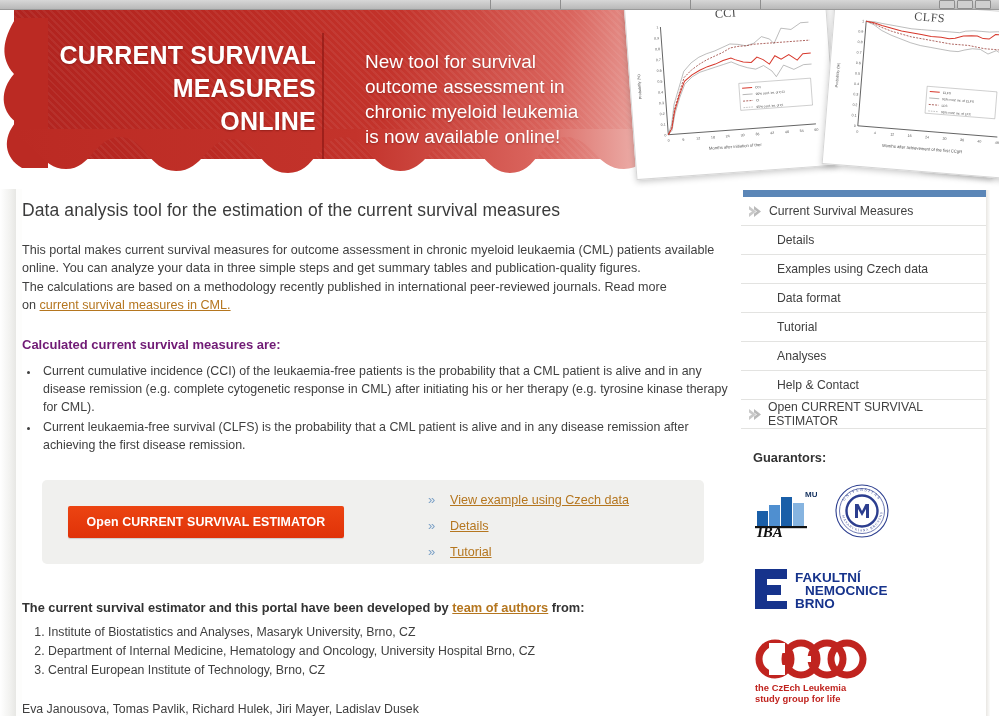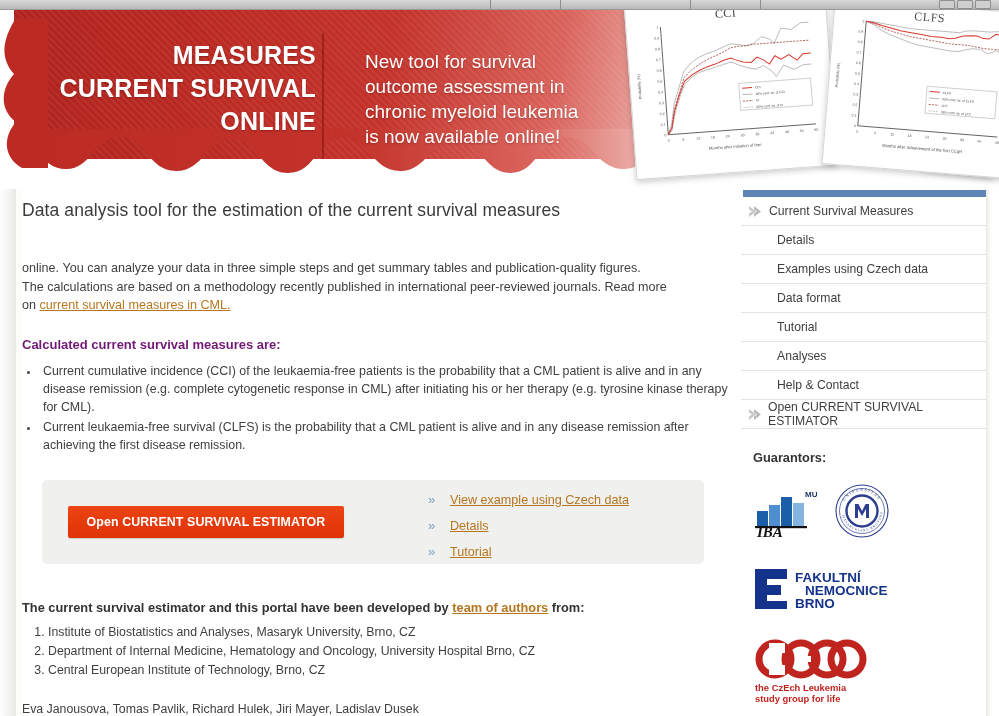--- a/index.html
+++ b/index.html
@@ -142,22 +142,22 @@
           C642,6 638,40 610,40 C582,40 578,8 552,8
           C526,8 524,44 496,44 C470,44 466,10 442,10
           C416,10 414,42 386,42 C358,42 354,8 330,8
           C304,8 302,44 274,44 C246,44 244,10 218,10
           C192,10 190,42 162,42 C134,42 132,8 106,8
           C80,8 78,40 52,40 C26,40 22,10 0,10 Z"></path>
       </svg>
     </div>
 
     <div class="banner-title">
+      <div>CURRENT SURVIVAL</div>
       <div>MEASURES</div>
-      <div>CURRENT SURVIVAL</div>
       <div>ONLINE</div>
     </div>
     <div class="banner-rule"></div>
     <div class="banner-sub">
       <div>New tool for survival</div>
       <div>outcome assessment in</div>
       <div>chronic myeloid leukemia</div>
       <div>is now available online!</div>
     </div>
 
@@ -276,21 +276,21 @@
         </g>
       </svg>
     </div>
   </div>
 
   <div class="main">
 
     <h1 class="page-title">Data analysis tool for the estimation of the current survival measures</h1>
 
     <p class="intro">
-      <br>
+      <span>This portal makes current survival measures for outcome assessment in chronic myeloid leukaemia (CML) patients available</span><br>
       <span>online. You can analyze your data in three simple steps and get summary tables and publication-quality figures.</span><br>
       <span>The calculations are based on a methodology recently published in international peer-reviewed journals. Read more</span><br>
       <span>on </span><a class="lnk" href="#">current survival measures in CML.</a>
     </p>
 
     <h2 class="sub">Calculated current survival measures are:</h2>
     <ul class="measures">
       <li>Current cumulative incidence (CCI) of the leukaemia-free patients is the probability that a CML patient is alive and in any disease remission (e.g. complete cytogenetic response in CML) after initiating his or her therapy (e.g. tyrosine kinase therapy for CML).</li>
       <li>Current leukaemia-free survival (CLFS) is the probability that a CML patient is alive and in any disease remission after achieving the first disease remission.</li>
     </ul>

